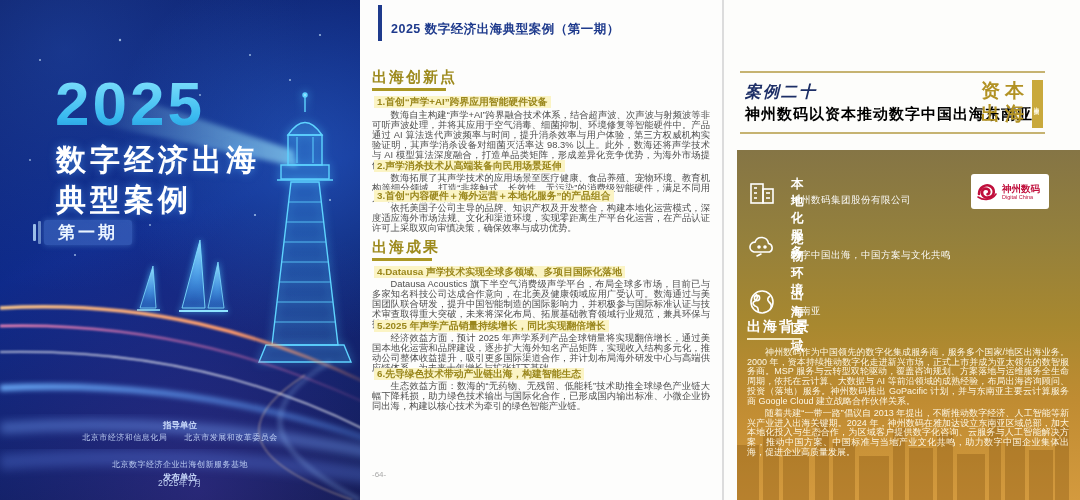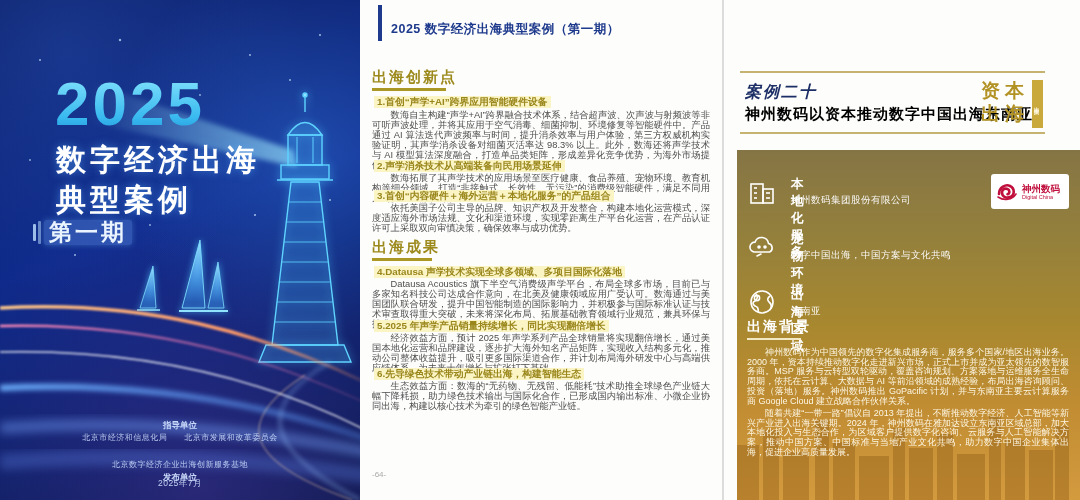--- a/index.html
+++ b/index.html
@@ -23,21 +23,21 @@
     position:absolute; left:55px; top:68px; font-size:62px; font-weight:bold; letter-spacing:3px;
     background:linear-gradient(180deg,#8fe9ff 0%,#38b9ef 70%,#1f8fd6 100%);
     -webkit-background-clip:text; background-clip:text; color:transparent;
   }
   .cover-title { position:absolute; left:56px; color:#ffffff; font-weight:bold; font-size:30px; letter-spacing:4px; text-shadow:0 0 8px rgba(90,170,255,.6); }
   #cover-title1 { top:140px; }
   #cover-title2 { top:180px; }
   .issue-badge {
     position:absolute; left:44px; top:220px; width:88px; height:25px;
     background:rgba(110,165,250,.32); border-radius:3px;
-    color:#eaf4ff; font-size:23px; font-weight:bold; letter-spacing:3px;
+    color:#eaf4ff; font-size:17px; font-weight:bold; letter-spacing:3px;
     display:flex; align-items:center; justify-content:center;
     box-shadow:0 0 6px rgba(120,190,255,.35);
   }
   .issue-bars { position:absolute; left:33px; top:221px; width:8px; height:23px; }
   .issue-bars span { position:absolute; width:3px; background:#bfe2ff; border-radius:1px; }
   .issue-bars .b1 { left:0; top:3px; height:17px; opacity:.8; }
   .issue-bars .b2 { left:5px; top:0;  height:23px; opacity:.5; }
   .cover-footer { position:absolute; left:0; width:360px; text-align:center; color:#cfe0ff; }
   .cf-label { font-size:8.5px; font-weight:bold; opacity:.95; }
   .cf-line  { font-size:8px; opacity:.85; letter-spacing:.5px; }
@@ -84,21 +84,21 @@
     background:linear-gradient(180deg,#857545 0%,#94803c 25%,#a8882f 50%,#c08c32 72%,#d49a3e 100%);
   }
   .skyline { position:absolute; left:0; bottom:0; }
   .info-row { position:absolute; left:9px; }
   .info-icon { position:absolute; left:0; top:0; width:32px; height:32px; }
   .info-label { position:absolute; left:45px; top:1px; font-size:12.5px; font-weight:bold; color:#ffffff; letter-spacing:1px; }
   .info-value { position:absolute; left:45px; top:19px; font-size:9.5px; color:rgba(255,255,255,.95); letter-spacing:.5px; white-space:nowrap; }
   #info-row-0 { top:25px; } #info-row-1 { top:80px; } #info-row-2 { top:136px; }
   .logo-card {
     position:absolute; left:234px; top:24px; width:78px; height:35px; background:#ffffff;
-    border-radius:3px; display:flex; align-items:center; padding:13px 5px; gap:4px;margin-left:20px;
+    border-radius:3px; display:flex; align-items:center; padding:13px 5px; gap:4px;
   }
   .logo-text-cn { font-size:9.5px; font-weight:bold; color:#c00f3c; line-height:10px; }
   .logo-text-en { font-size:5.5px; color:#c00f3c; }
   .bg-heading { position:absolute; left:10px; top:168px; font-size:14px; font-weight:bold; color:#ffffff; letter-spacing:2px; }
   .bg-underline { position:absolute; left:10px; top:188px; width:54px; height:2px; background:#f3e8c4; }
   .bg-para {
     position:absolute; left:10px; width:322px; font-size:9px; line-height:9.7px;
     color:#fdf6e2; text-align:justify; text-indent:2em;
   }
   #bg-para-0 { top:198px; }

